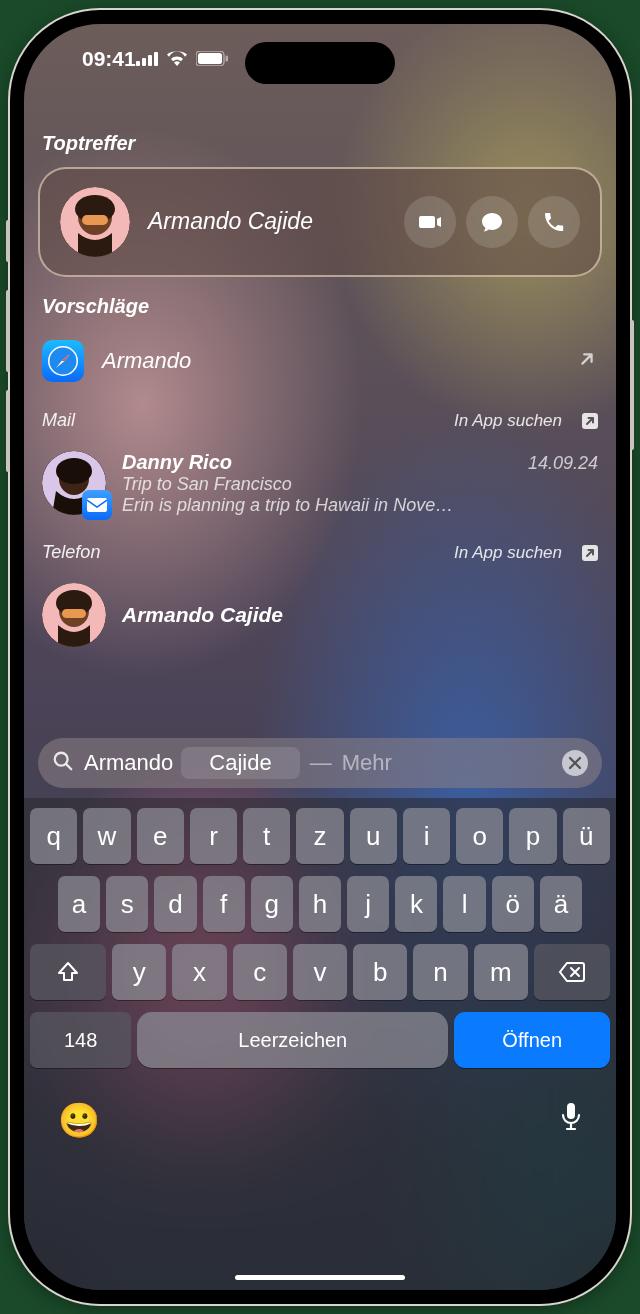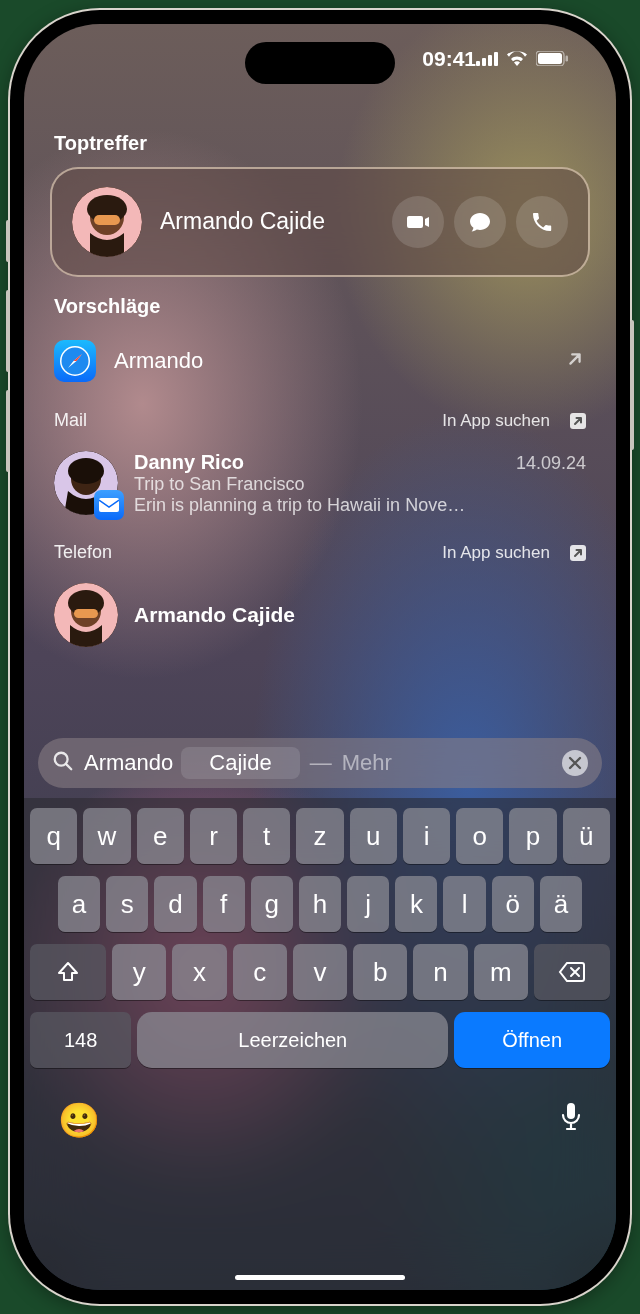--- a/index.html
+++ b/index.html
@@ -41,30 +41,31 @@
     transform: translateX(-50%);
     width: 150px; height: 42px;
     background: #000;
     border-radius: 22px;
     z-index: 50;
   }
   .status {
     position: absolute;
     top: 0; left: 0; right: 0;
     height: 70px;
-    display: flex; align-items: center; justify-content: flex-end;
+    display: flex; align-items: center; justify-content: flex-start;
     padding: 0 48px 0 58px;
     font-size: 21px; font-weight: 600;
     z-index: 40;
   }
   .sicons { display: flex; align-items: center; gap: 8px; }
   .content {
     position: absolute;
     top: 90px; left: 0; right: 0; bottom: 0;
-    padding: 0 26px;
+    padding: 0 14px;
+    font-style: italic;
   }
   .sechead {
     font-size: 20px; font-weight: 600; color: #fff;
     margin: 18px 4px 12px;
     display: flex; justify-content: space-between; align-items: center;
   }
   .sechead.small { font-size: 18px; font-weight: 500; color: rgba(255,255,255,.9); }
   .inapp { font-size: 17px; color: rgba(255,255,255,.85); display: flex; align-items: center; gap: 20px; cursor: pointer; }
   .inapp svg { width: 16px; height: 16px; }
 

